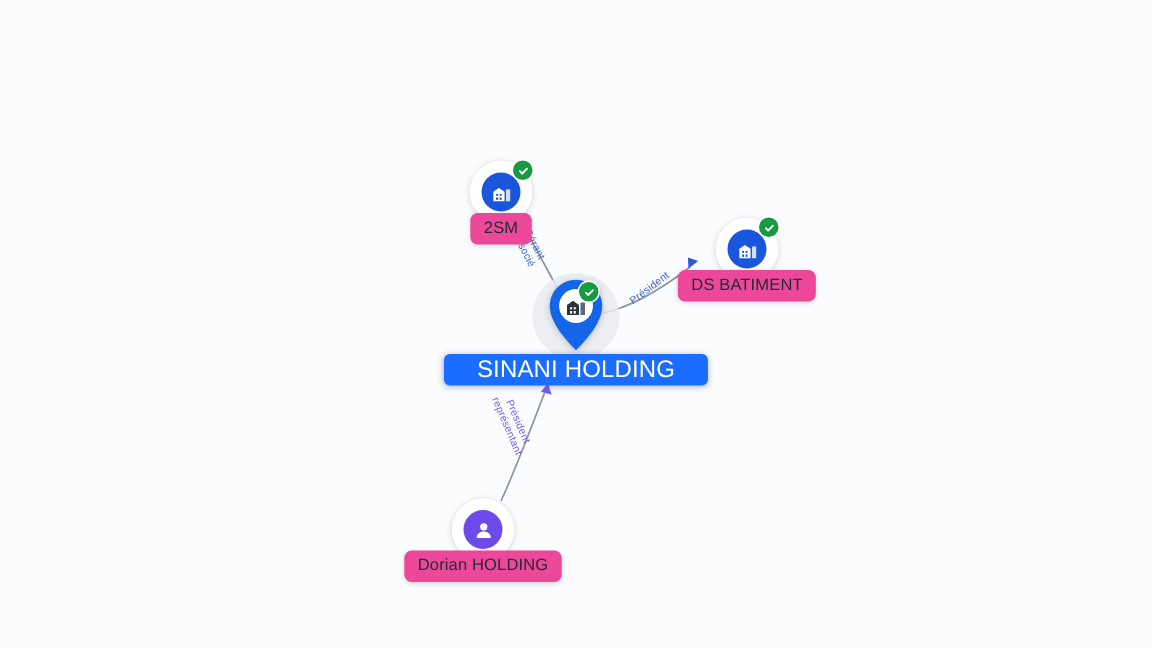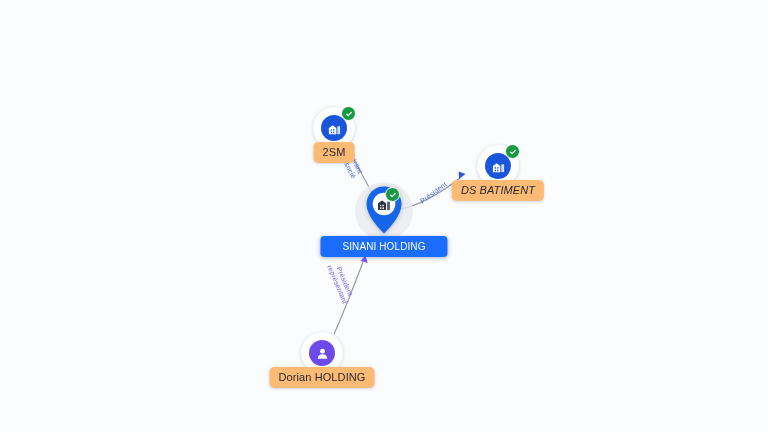--- a/index.html
+++ b/index.html
@@ -121,33 +121,33 @@
     display: flex;
     align-items: center;
     justify-content: center;
   }
 
   
   .node-label {
     position: absolute;
     transform: translateX(-50%);
     white-space: nowrap;
-    background: #fdba74;
+    background: #ec4899;
     color: #242a33;
     font-size: 11px;
     line-height: 13px;
     padding: 4px 9px;
     border-radius: 5px;
     box-shadow: 0 1px 3px rgba(20, 35, 70, 0.17);
     letter-spacing: .1px;
   }
   .node-label.highlight {
     background: #1a6dff;
     color: #ffffff;
-    font-size: 10px;
+    font-size: 16px;
     padding: 4px 22px;
     border-radius: 4px;
     box-shadow: 0 1px 4px rgba(20,50,130,.35);
   }
 
   
   .edge-label {
     position: absolute;
     white-space: nowrap;
     font-size: 7px;
@@ -224,21 +224,21 @@
           <rect x="6" y="17" width="2.1" height="2.6" fill="#1a56db"></rect>
           <rect x="9.7" y="17" width="2.1" height="2.6" fill="#1a56db"></rect>
         </svg>
       </div>
       <div class="badge-check">
         <svg width="8" height="8" viewBox="0 0 12 12">
           <path d="M2.4 6.2 L4.7 8.5 L9.5 3.6" stroke="#ffffff" stroke-width="1.8" fill="none" stroke-linecap="round" stroke-linejoin="round"></path>
         </svg>
       </div>
     </div>
-    <div class="node-label" style="left:0px; top:14px;font-style:italic;">DS BATIMENT</div>
+    <div class="node-label" style="left:0px; top:14px;">DS BATIMENT</div>
   </div>
 
   <div class="node" style="left:384px; top:211px;">
     <div class="pin-halo"></div>
     <div class="pin-wrap">
       <svg width="40" height="50" viewBox="0 0 40 50">
         <path d="M20 1.5 C10.3 1.5 2.5 9.3 2.5 19 C2.5 30 13.5 42 20 48.5
                  C26.5 42 37.5 30 37.5 19 C37.5 9.3 29.7 1.5 20 1.5 Z" fill="#1565e8"></path>
         <circle cx="20" cy="19" r="11.3" fill="#ffffff"></circle>
       </svg>

